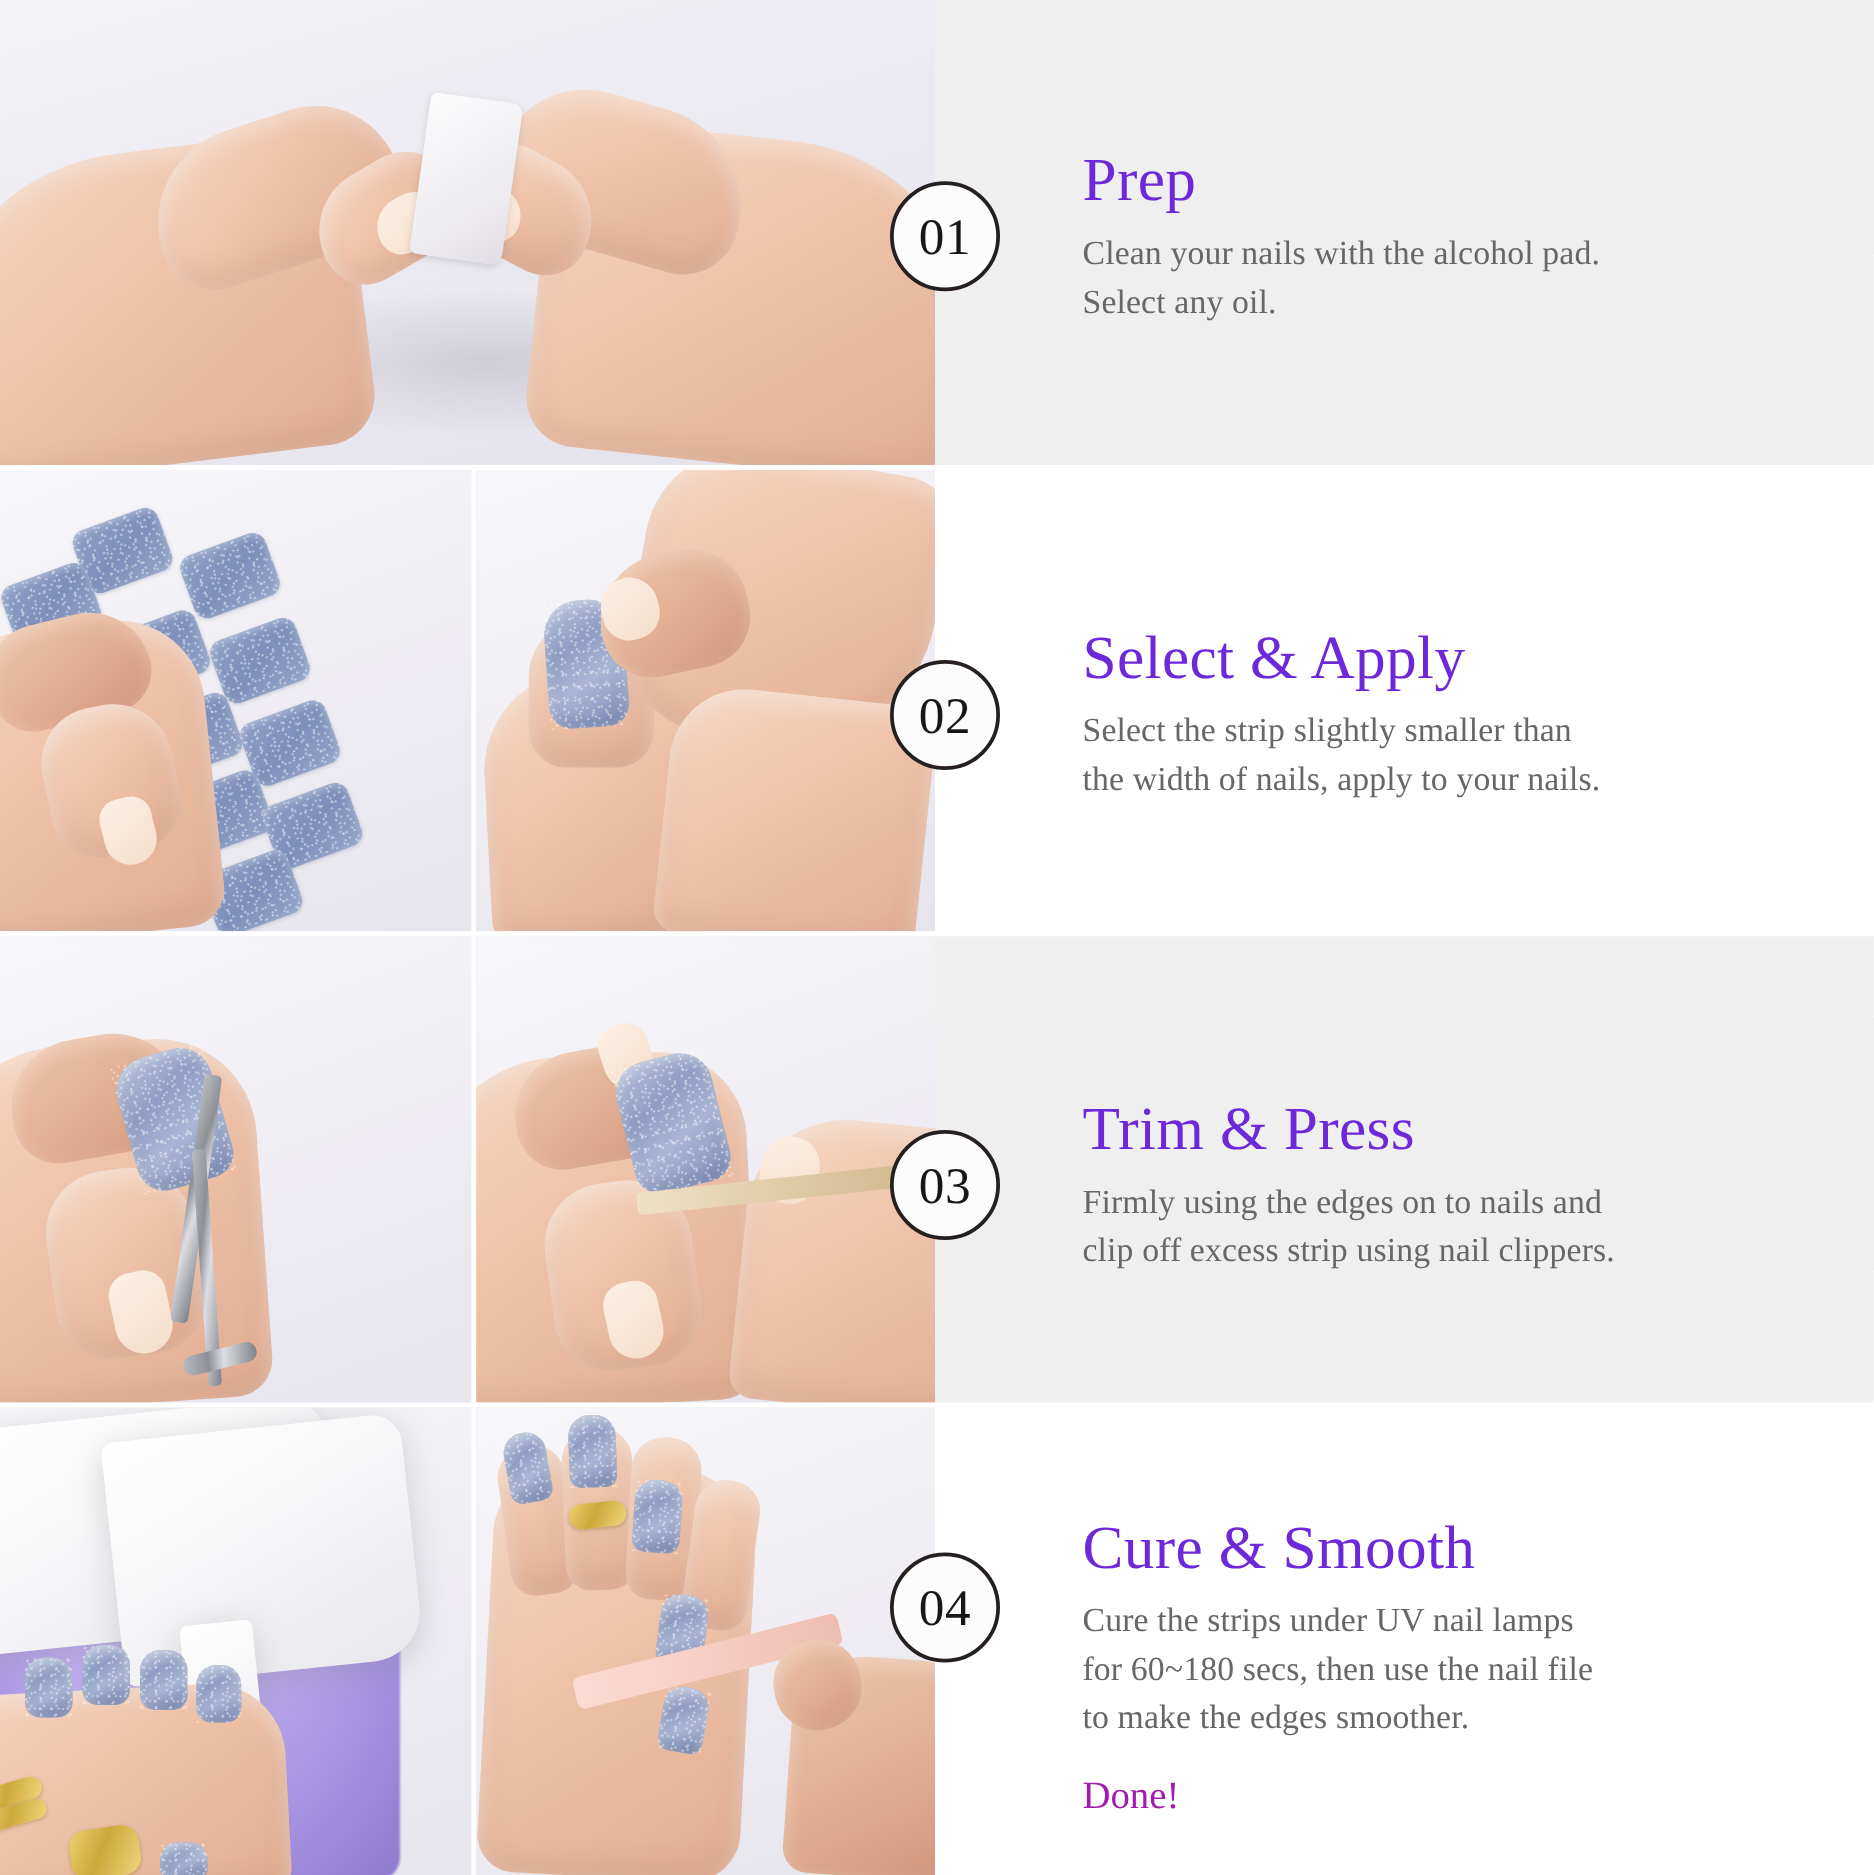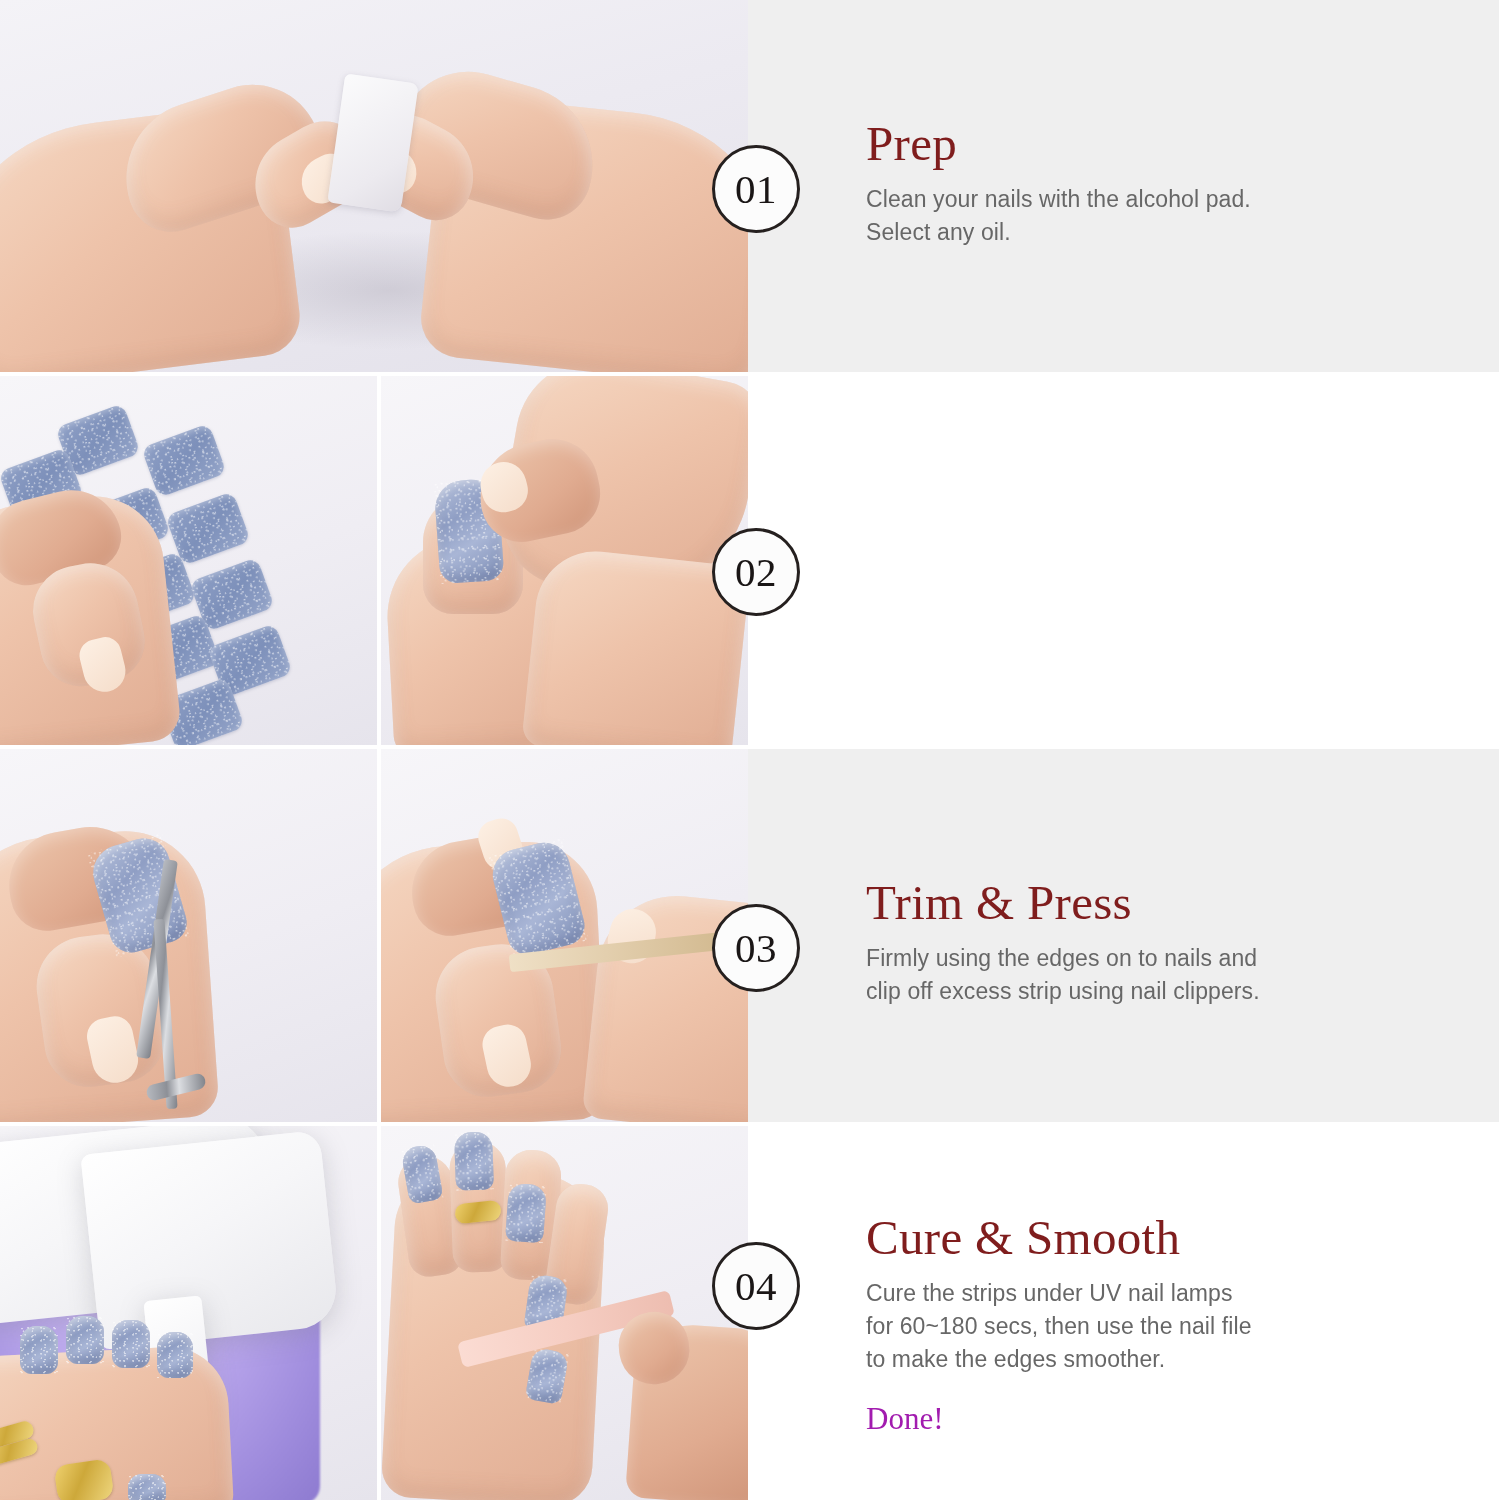--- a/index.html
+++ b/index.html
@@ -33,26 +33,26 @@
   .badge {
     position:absolute; width:88px; height:88px; border-radius:50%;
     background:#fcfcfc; border:3px solid #25201f;
     display:flex; align-items:center; justify-content:center;
     font-family:"Liberation Serif", serif; font-size:41px; color:#1a1616;
     letter-spacing:0.5px; z-index:5;
   }
   .copy { position:absolute; }
   .step-title {
     font-family:"Liberation Serif", serif;
-    font-size:49px; color:#7f1d1d; line-height:1.05;
+    font-size:49px; color:#6d28d9; line-height:1.05;
     letter-spacing:0.3px; white-space:nowrap;
   }
   .step-desc {
-    font-family:Liberation Sans, sans-serif;
-    font-size:23px; color:#676767; line-height:1.42;
+    font-family:Liberation Serif, serif;
+    font-size:27px; color:#676767; line-height:1.42;
     margin-top:14px; letter-spacing:0.1px;
   }
   .done {
     font-family:"Liberation Serif", serif;
     font-size:31px; color:#a21caf; margin-top:26px;
   }
 
   
   .bg-soft { position:absolute; inset:0; background:
       linear-gradient(165deg,#f4f3f7 0%, #eceaf1 45%, #e3e1ea 100%); }
@@ -202,20 +202,27 @@
         <div class="skin" style="left:128px;top:-10px;width:240px;height:230px;border-radius:80px 40px 120px 70px;transform:rotate(10deg);"></div>
         <div class="skin-d" style="left:98px;top:66px;width:120px;height:96px;border-radius:60px 50px 44px 44px;transform:rotate(-12deg);"></div>
         <div class="nailtip" style="left:100px;top:86px;width:46px;height:50px;border-radius:24px 24px 22px 22px;transform:rotate(-14deg);"></div>
         <div class="skin" style="left:150px;top:180px;width:210px;height:200px;border-radius:60px 30px 20px 20px;transform:rotate(6deg);"></div>
       </div>
     </div>
     <div class="text-zone bg-white">
       <div class="badge" style="left: -36px; top: 152px;">
         <span>02</span>
       </div>
+      <div class="copy" style="left: 118px; top: 124px;">
+        <div class="step-title">Select &amp; Apply</div>
+        <div class="step-desc">
+          <div>Select the strip slightly smaller than</div>
+          <div>the width of nails, apply to your nails.</div>
+        </div>
+      </div>
     </div>
   </div>
 
   <div class="row row-3">
     <div class="photo-zone">
       <div class="photo half-l">
         <div class="bg-soft2"></div>
 
         <div class="skin" style="left:-60px;top:86px;width:270px;height:290px;border-radius:120px 80px 30px 30px;transform:rotate(-4deg);"></div>
         <div class="skin-d" style="left:8px;top:80px;width:140px;height:96px;border-radius:60px 66px 40px 40px;transform:rotate(-10deg);"></div>

